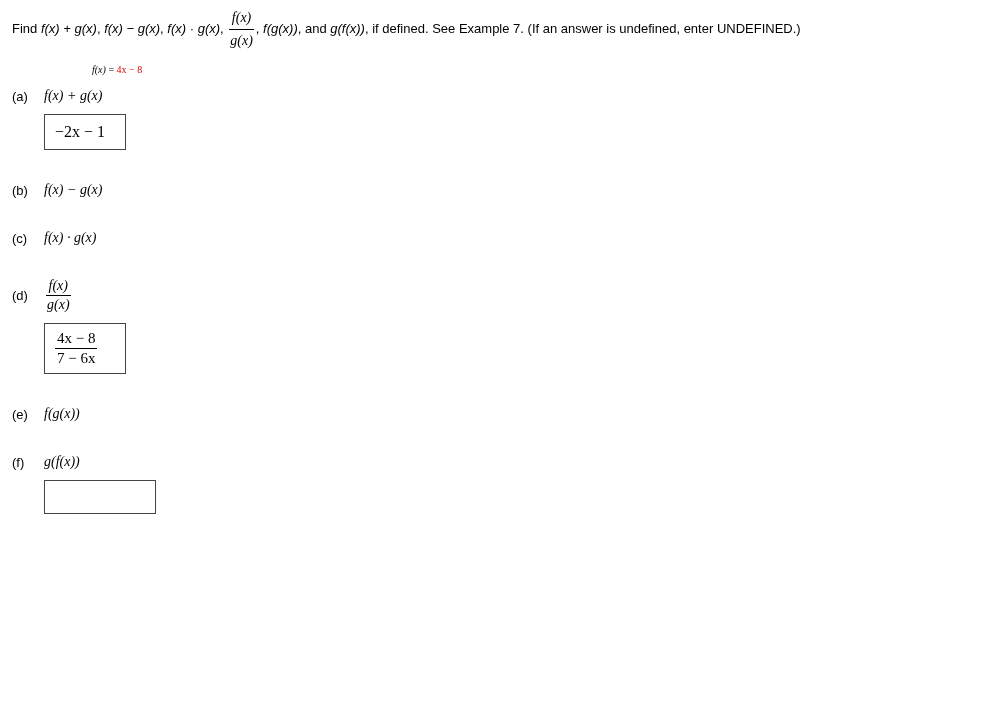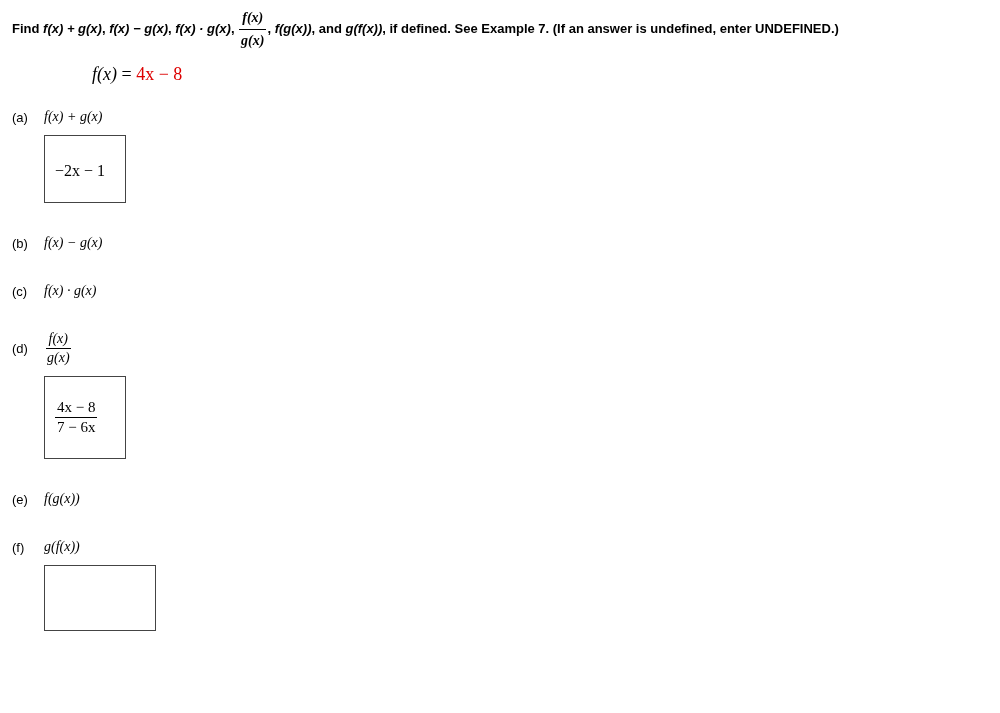--- a/index.html
+++ b/index.html
@@ -6,28 +6,27 @@
     font-family: Arial, Helvetica, sans-serif;
     font-size: 13px;
     color: #000;
     margin: 0;
     padding: 8px 12px;
     background: #fff;
   }
   .instruction {
     margin-bottom: 14px;
     line-height: 1.4;
-    font-weight: bold;
   }
   .given {
     margin-left: 80px;
-    margin-bottom: 24px;
+    margin-bottom: 13px;
     font-family: 'Times New Roman', serif;
     font-style: italic;
-    font-size: 18px;
+    font-size: 10px;
   }
   .given-line {
     margin-bottom: 2px;
   }
   .given .eq {
     font-style: normal;
   }
   .given .val {
     color: #d00;
     font-style: normal;
@@ -47,26 +46,26 @@
     width: 32px;
     flex-shrink: 0;
   }
   .part-expr {
     font-family: 'Times New Roman', serif;
     font-style: italic;
     font-size: 14px;
   }
   .answer-box {
     border: 1px solid #444;
-    padding: 22px 10px;
+    padding: 6px 10px;
     margin-left: 32px;
     min-width: 60px;
     height: 22px;
     display: inline-flex;
-    align-items: flex-end;
+    align-items: center;
     font-family: 'Times New Roman', serif;
     font-size: 16px;
   }
   .answer-box.empty {
     height: 20px;
     width: 90px;
   }
   .fraction {
     display: inline-flex;
     flex-direction: column;

